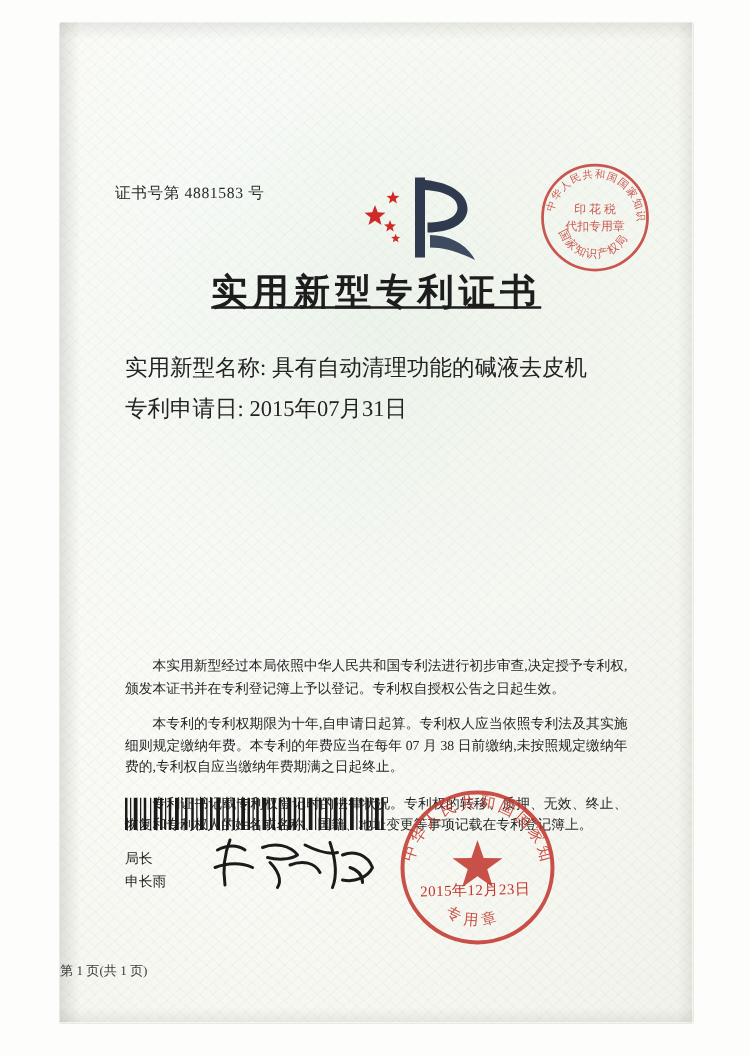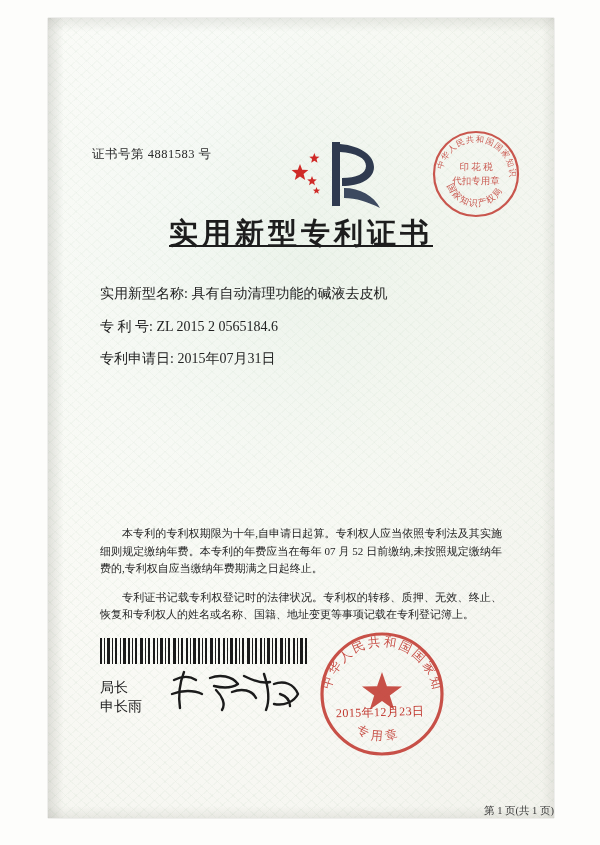--- a/index.html
+++ b/index.html
@@ -100,21 +100,21 @@
   }
 
   
   #fields {
     left: 52px;
     top: 268px;
     width: 400px;
     z-index: 3;
   }
   .field-row {
-    font-size: 14px;
+    font-size: 18px;
     color: #232323;
     margin-bottom: 16.5px;
     line-height: 16px;
     white-space: nowrap;
   }
   .field-label {
     display: inline-block;
     color: #232323;
   }
   .field-value {
@@ -143,21 +143,21 @@
     left: 52px;
     top: 620px;
     width: 210px;
     height: 26px;
   }
 
   
   #sig-block {
     left: 52px;
     top: 660px;
-    font-size: 14px;
+    font-size: 11px;
     color: #232323;
     line-height: 19px;
   }
   #signature {
     left: 118px;
     top: 648px;
     width: 140px;
     height: 50px;
   }
 
@@ -176,24 +176,23 @@
     letter-spacing: 0.4px;
     transform: rotate(-1.5deg);
     font-family: "Liberation Serif", serif;
   }
 
   
   #footer {
     left: 0;
     top: 752px;
     width: 506px;
-    text-align: right;
+    text-align: left;
     font-size: 10.5px;
     color: #3a3a3a;
-    margin-top: 34px;
   }
 </style>
 </head>
 <body>
 
 <div id="page">
 
   <div id="sheet">
 
     <div class="layer" id="cert-no">证书号第 4881583 号</div>
@@ -233,31 +232,28 @@
     </div>
 
     <div class="layer" id="doc-title">实用新型专利证书</div>
 
     <div class="layer" id="fields">
       <div class="field-row">
         <span class="field-label">实用新型名称:</span>
         <span class="field-value">具有自动清理功能的碱液去皮机</span>
       </div>
       <div class="field-row">
-        <span class="field-label">专 利 号:</span>
-        <span class="field-value">ZL 2015 2 0565184.6</span>
-      </div>
-      <div class="field-row">
         <span class="field-label">专利申请日:</span>
         <span class="field-value">2015年07月31日</span>
       </div>
     </div>
 
     <div class="layer" id="body-text">
-      <p class="para">本专利的专利权期限为十年,自申请日起算。专利权人应当依照专利法及其实施细则规定缴纳年费。本专利的年费应当在每年 07 月 52 日前缴纳,未按照规定缴纳年费的,专利权自应当缴纳年费期满之日起终止。</p>
+      <p class="para">本实用新型经过本局依照中华人民共和国专利法进行初步审查,决定授予专利权,颁发本证书并在专利登记簿上予以登记。专利权自授权公告之日起生效。</p>
+      <p class="para">本专利的专利权期限为十年,自申请日起算。专利权人应当依照专利法及其实施细则规定缴纳年费。本专利的年费应当在每年 07 月 38 日前缴纳,未按照规定缴纳年费的,专利权自应当缴纳年费期满之日起终止。</p>
       <p class="para">专利证书记载专利权登记时的法律状况。专利权的转移、质押、无效、终止、恢复和专利权人的姓名或名称、国籍、地址变更等事项记载在专利登记簿上。</p>
     </div>
 
     <div class="layer" id="barcode">
       <svg width="210" height="26" viewBox="0 0 210 26" xmlns="http://www.w3.org/2000/svg">
         <g fill="#1a1a1a">
           <rect x="0" y="0" width="2" height="26"></rect>
             <rect x="4" y="0" width="1" height="26"></rect>
           <rect x="7" y="0" width="3" height="26"></rect>
             <rect x="12" y="0" width="1" height="26"></rect>

